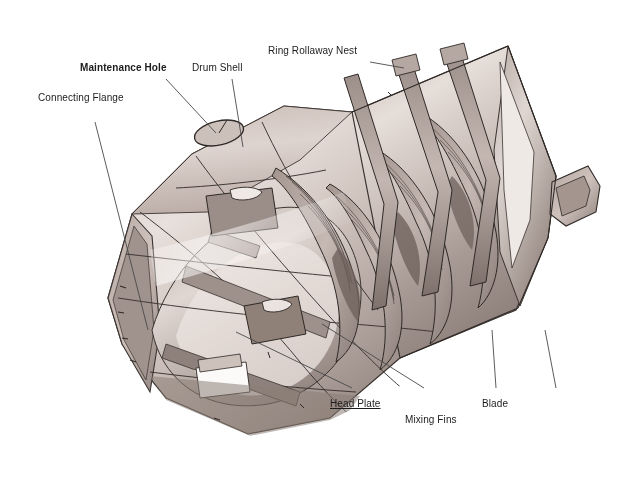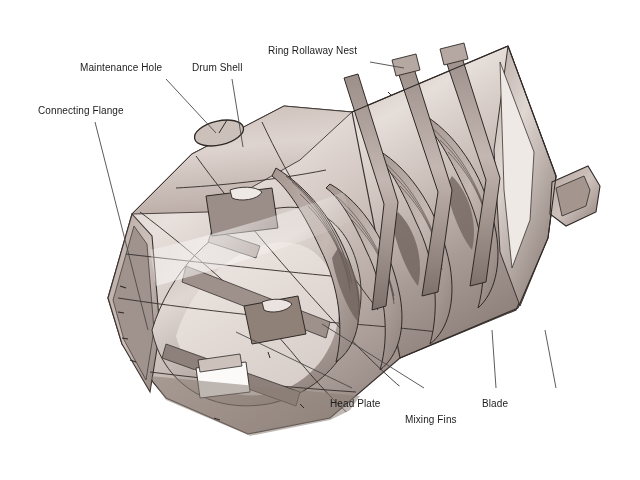--- a/index.html
+++ b/index.html
@@ -256,28 +256,28 @@
       <line x1="166" y1="79" x2="216" y2="133"></line>
       <line x1="232" y1="79" x2="243" y2="147"></line>
       <line x1="370" y1="62" x2="404" y2="68"></line>
       <line x1="352" y1="388" x2="236" y2="332"></line>
       <line x1="424" y1="388" x2="322" y2="324"></line>
       <line x1="496" y1="388" x2="492" y2="330"></line>
       <line x1="556" y1="388" x2="545" y2="330"></line>
     </g>
   </svg>
 
-  <div class="callout-label" style="left:38px;  top:103px;">Connecting Flange</div>
-
-  <div class="callout-label" style="left:80px;  top:60px;">Maintenance Hole</div>
+  <div class="callout-label" style="left:38px;  top:90px;">Connecting Flange</div>
+
+  <div class="callout-label" style="left:80px;  top:60px;font-weight:bold;">Maintenance Hole</div>
 
   <div class="callout-label" style="left:192px; top:60px;">Drum Shell</div>
 
   <div class="callout-label" style="left:268px; top:43px;">Ring Rollaway Nest</div>
 
-  <div class="callout-label" style="left:330px; top:396px;">Head Plate</div>
+  <div class="callout-label" style="left:330px; top:396px;text-decoration:underline;">Head Plate</div>
 
   <div class="callout-label" style="left:405px; top:412px;">Mixing Fins</div>
 
   <div class="callout-label" style="left:482px; top:396px;">Blade</div>
 
 
 </div>
 
 </body></html>

